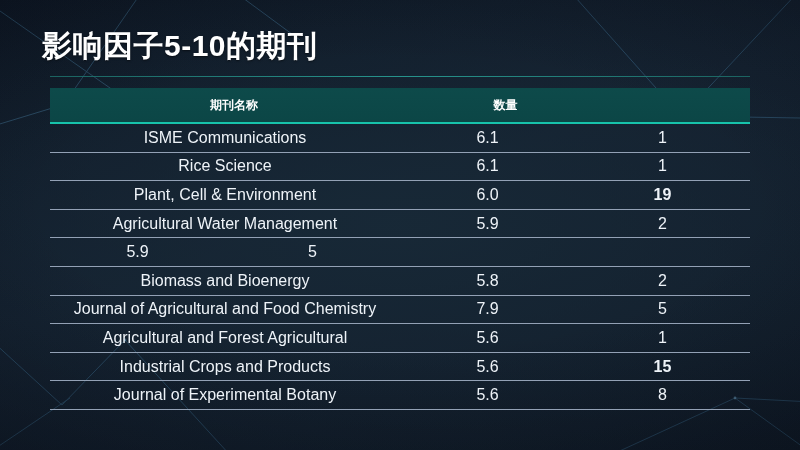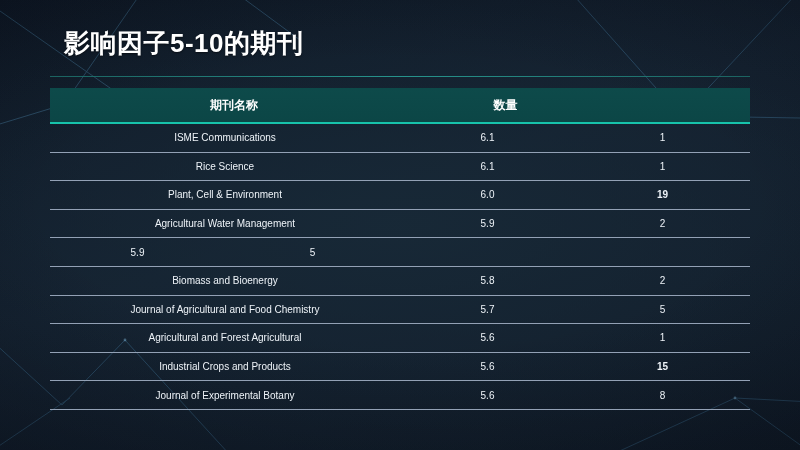--- a/index.html
+++ b/index.html
@@ -17,22 +17,22 @@
   }
   
   #bg-deco{position:absolute;inset:0;pointer-events:none;}
   #vignette{
     position:absolute;inset:0;pointer-events:none;
     background:radial-gradient(110% 80% at 50% 45%, rgba(255,255,255,0) 40%, rgba(5,10,18,.55) 100%);
   }
 
   
   .title{
-    position:absolute;left:64px;top:26px;
-    font-size:26px;font-weight:bold;color:#ffffff;
+    position:absolute;left:42px;top:26px;
+    font-size:30px;font-weight:bold;color:#ffffff;
     letter-spacing:.5px;
     text-shadow:0 1px 2px rgba(0,0,0,.5);
     white-space:nowrap;
   }
   .title-rule{
     position:absolute;left:50px;top:76px;width:700px;height:1px;
     background:linear-gradient(90deg,#1d6f6a 0%,#2aa79c 50%,#1d6f6a 100%);
     opacity:.85;
   }
 
@@ -46,21 +46,21 @@
     border-bottom:2px solid #17c3ab;
   }
   .thead .th{
     font-size:12px;font-weight:bold;color:#ffffff;text-align:center;padding-left:9px;
   }
   .row{
     display:flex;align-items:center;height:27.6px;
     border-bottom:1px solid #93a1b5;
   }
   .row .td{
-    font-size:10px;color:#eef3f8;text-align:center;
+    font-size:16px;color:#eef3f8;text-align:center;
     white-space:nowrap;overflow:hidden;text-overflow:ellipsis;
   }
   .c-name{width:350px;}
   .c-if{width:175px;}
   .c-count{width:175px;}
   .hl{color:#5ec82c;font-weight:bold;}
 </style>
 </head>
 <body>
 
@@ -130,21 +130,21 @@
           <div class="td c-if">5.9</div>
           <div class="td c-count">5</div>
         </div>
         <div class="row">
           <div class="td c-name">Biomass and Bioenergy</div>
           <div class="td c-if">5.8</div>
           <div class="td c-count">2</div>
         </div>
         <div class="row">
           <div class="td c-name">Journal of Agricultural and Food Chemistry</div>
-          <div class="td c-if">5.7</div>
+          <div class="td c-if">7.9</div>
           <div class="td c-count">5</div>
         </div>
         <div class="row">
           <div class="td c-name">Agricultural and Forest Agricultural</div>
           <div class="td c-if">5.6</div>
           <div class="td c-count">1</div>
         </div>
         <div class="row">
           <div class="td c-name">Industrial Crops and Products</div>
           <div class="td c-if">5.6</div>

